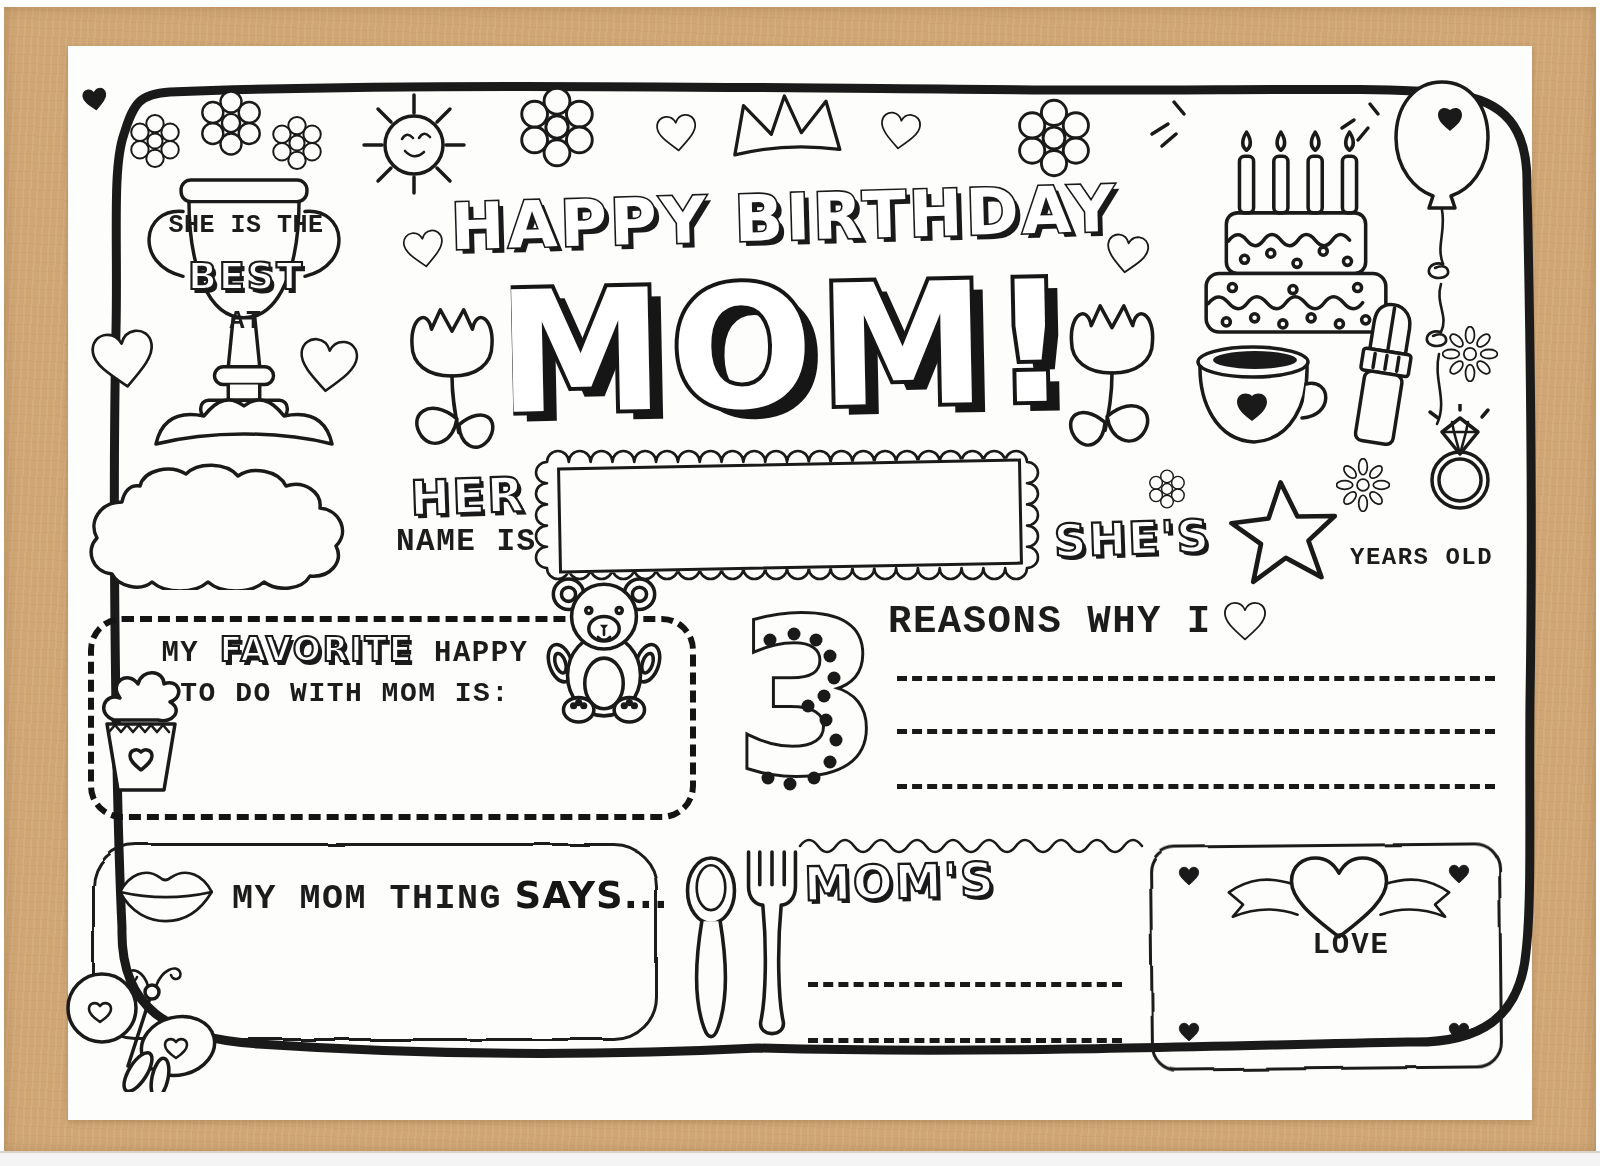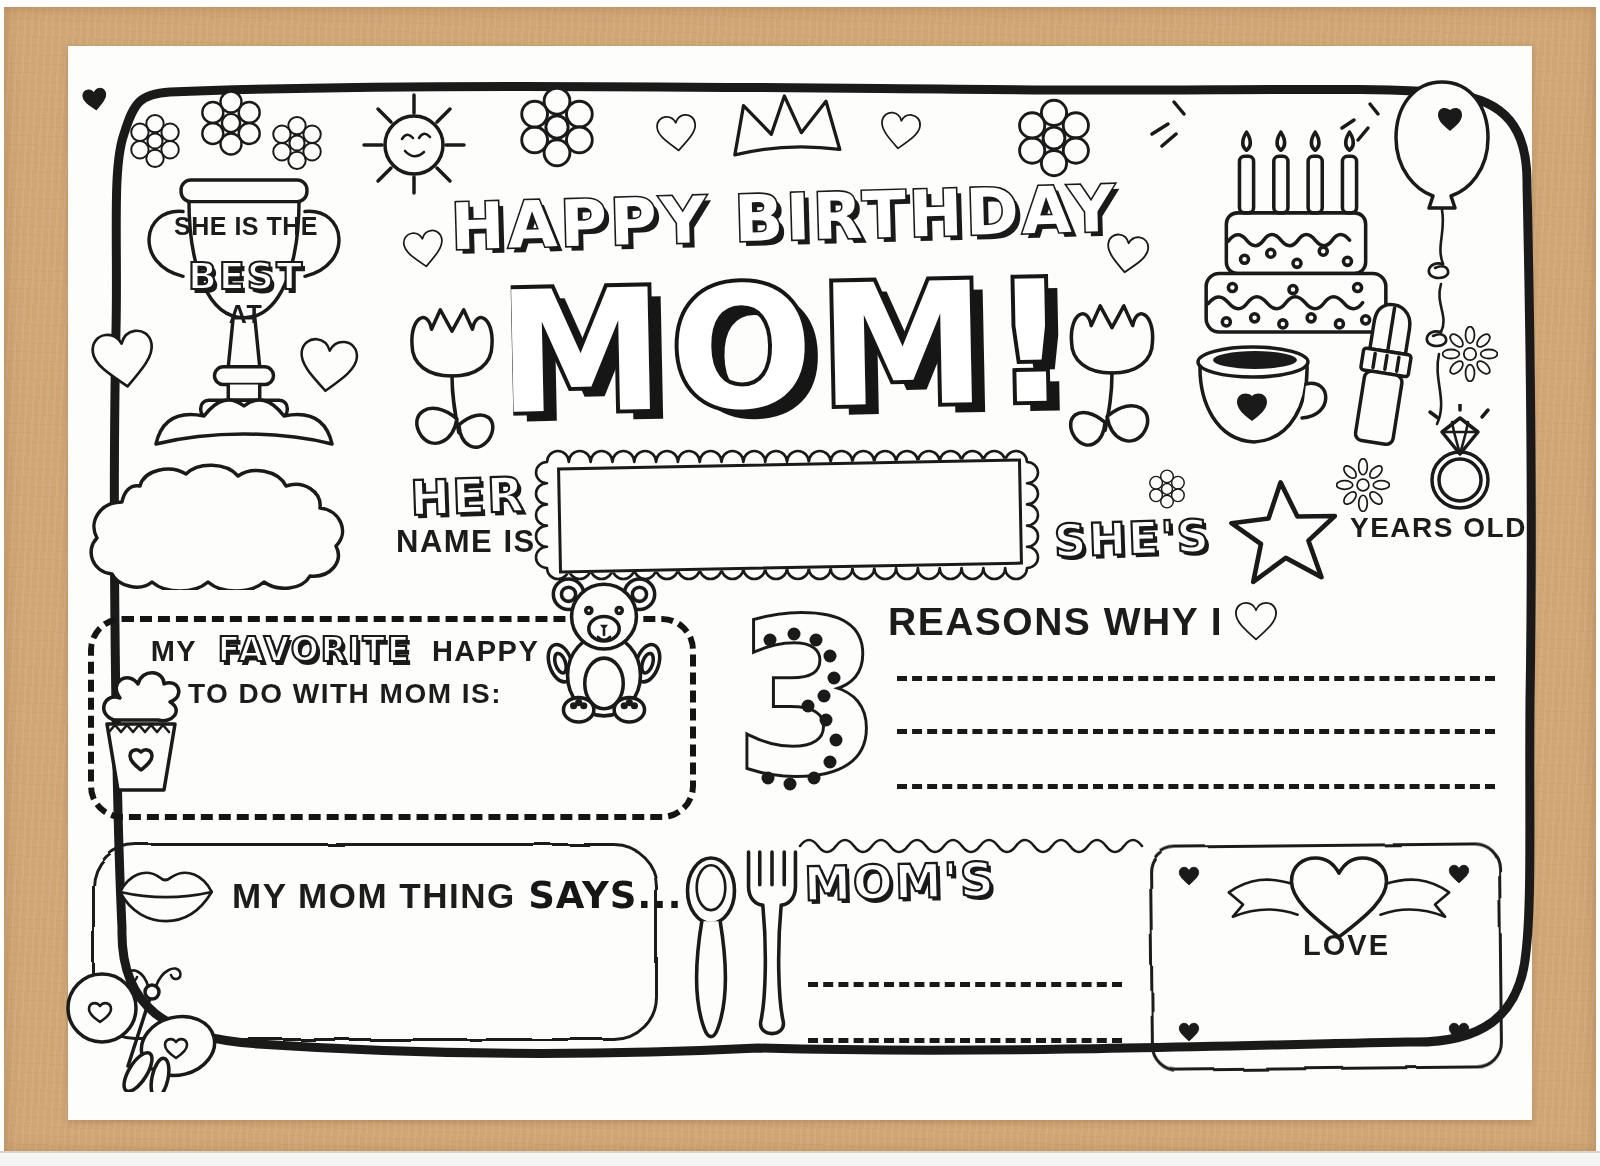--- a/index.html
+++ b/index.html
@@ -16,21 +16,21 @@
   #card{position:absolute;left:68px;top:46px;width:1464px;height:1074px;background:#fdfdfc;
         box-shadow:0 2px 6px rgba(90,60,20,.25);}
   
   .doodle path,.doodle circle,.doodle ellipse,.doodle rect,.doodle line,.doodle polyline{
       stroke:#1a1a1a;fill:none;stroke-width:3.5;stroke-linecap:round;stroke-linejoin:round;}
   .doodle .fillw{fill:#fdfdfc;}
   .doodle .fillk{fill:#1a1a1a;stroke:none;}
   .doodle .thin{stroke-width:2.6;}
   .doodle .thick{stroke-width:4.5;}
   
-  .hand{font-family:Liberation Sans, sans-serif;font-weight:600;color:#1c1c1c;letter-spacing:1.5px;white-space:nowrap;}
+  .hand{font-family:Liberation Mono, monospace;font-weight:600;color:#1c1c1c;letter-spacing:1.5px;white-space:nowrap;}
   .bubble{font-family:"DejaVu Sans",sans-serif;font-weight:800;color:#ffffff;
           -webkit-text-stroke:2.2px #1a1a1a;text-shadow:3px 3.5px 0 #1a1a1a;
           letter-spacing:2px;white-space:nowrap;}
   .bold-hand{font-family:"DejaVu Sans",sans-serif;font-weight:800;color:#161616;letter-spacing:1px;white-space:nowrap;}
   .writeline{border-top:5px dashed #191919;height:0;}
   .wob{filter:url(#wobble);}
   
   #favorite-box{border:6px dashed #141414;border-radius:34px;}
   #says-box{border:3.5px solid #1a1a1a;border-radius:44px;}
   #love-box{border:3px solid #1a1a1a;border-radius:26px;transform:rotate(-.6deg);}
@@ -201,21 +201,21 @@
     <path class="fillw" d="M64,28 C64,98 84,148 120,148 C156,148 176,98 176,28 Z"></path>
     <rect class="fillw" x="56" y="8" width="128" height="22" rx="10"></rect>
     <path class="fillw" d="M109,148 L104,198 L136,198 L131,148 Z"></path>
     <rect class="fillw" x="90" y="198" width="60" height="18" rx="9"></rect>
     <path class="fillw" d="M104,216 L104,232 L136,232 L136,216"></path>
     <rect class="fillw" x="76" y="232" width="88" height="18" rx="8"></rect>
   </svg>
   <div class="abs" style="left:156px;top:212px;width:180px;text-align:center;line-height:1.12">
     <div class="hand" style="font-size:25px;letter-spacing:.5px">SHE IS THE</div>
     <div class="bubble" style="font-size:38px;margin-top:15px">BEST</div>
-    <div class="hand" style="font-size:25px;margin-top:2px">AT</div>
+    <div class="hand" style="font-size:25px;margin-top:10px">AT</div>
   </div>
   <svg class="abs doodle" style="left:142px;top:396px;width:204px;height:52px" viewBox="0 0 204 52">
     <path class="fillw" d="M14,48 Q22,12 62,20 Q82,-6 102,10 Q122,-6 142,20 Q182,12 190,48 Q150,38 102,38 Q54,38 14,48 Z"></path>
   </svg>
   <svg class="abs doodle" style="left:80px;top:426px;width:302px;height:164px" viewBox="0 0 302 164">
     <path class="fillw" d="M42,76 C20,76 8,96 17,112 C5,124 12,146 32,148 C38,160 60,166 72,156 C86,168 114,168 128,156 C142,168 170,168 184,156 C198,166 222,164 230,150 C250,152 264,136 256,120 C270,106 260,84 240,82 C242,66 224,54 206,60 C198,44 172,40 158,50 C146,36 118,36 106,48 C90,38 64,44 60,60 C50,58 44,66 42,76 Z"></path>
   </svg>
   <svg class="abs" style="left:90px;top:330px;width:68px;height:62px;transform:rotate(-8deg)">
       <use href="#sym-heart" width="100%" height="100%" fill="#fdfdfc"></use>
     </svg>
@@ -267,21 +267,21 @@
   <div class="abs bubble" style="left:410px;top:468px;font-size:48px;transform:rotate(-2deg)">HER</div>
   <div class="abs hand" style="left:396px;top:524px;font-size:31px">NAME IS</div>
   <svg class="abs doodle" style="left:533px;top:448px;width:508px;height:134px" viewBox="0 0 508 134">
     <path id="scallop-path" class="thin fillw" d="M 14,14 a 10.909090909090908,11 0 0 1 21.818181818181817,0 a 10.909090909090908,11 0 0 1 21.818181818181817,0 a 10.909090909090908,11 0 0 1 21.818181818181817,0 a 10.909090909090908,11 0 0 1 21.818181818181817,0 a 10.909090909090908,11 0 0 1 21.818181818181817,0 a 10.909090909090908,11 0 0 1 21.818181818181817,0 a 10.909090909090908,11 0 0 1 21.818181818181817,0 a 10.909090909090908,11 0 0 1 21.818181818181817,0 a 10.909090909090908,11 0 0 1 21.818181818181817,0 a 10.909090909090908,11 0 0 1 21.818181818181817,0 a 10.909090909090908,11 0 0 1 21.818181818181817,0 a 10.909090909090908,11 0 0 1 21.818181818181817,0 a 10.909090909090908,11 0 0 1 21.818181818181817,0 a 10.909090909090908,11 0 0 1 21.818181818181817,0 a 10.909090909090908,11 0 0 1 21.818181818181817,0 a 10.909090909090908,11 0 0 1 21.818181818181817,0 a 10.909090909090908,11 0 0 1 21.818181818181817,0 a 10.909090909090908,11 0 0 1 21.818181818181817,0 a 10.909090909090908,11 0 0 1 21.818181818181817,0 a 10.909090909090908,11 0 0 1 21.818181818181817,0 a 10.909090909090908,11 0 0 1 21.818181818181817,0 a 10.909090909090908,11 0 0 1 21.818181818181817,0 a 11,10.6 0 0 1 0,21.2 a 11,10.6 0 0 1 0,21.2 a 11,10.6 0 0 1 0,21.2 a 11,10.6 0 0 1 0,21.2 a 11,10.6 0 0 1 0,21.2 a 10.909090909090908,11 0 0 1 -21.818181818181817,0 a 10.909090909090908,11 0 0 1 -21.818181818181817,0 a 10.909090909090908,11 0 0 1 -21.818181818181817,0 a 10.909090909090908,11 0 0 1 -21.818181818181817,0 a 10.909090909090908,11 0 0 1 -21.818181818181817,0 a 10.909090909090908,11 0 0 1 -21.818181818181817,0 a 10.909090909090908,11 0 0 1 -21.818181818181817,0 a 10.909090909090908,11 0 0 1 -21.818181818181817,0 a 10.909090909090908,11 0 0 1 -21.818181818181817,0 a 10.909090909090908,11 0 0 1 -21.818181818181817,0 a 10.909090909090908,11 0 0 1 -21.818181818181817,0 a 10.909090909090908,11 0 0 1 -21.818181818181817,0 a 10.909090909090908,11 0 0 1 -21.818181818181817,0 a 10.909090909090908,11 0 0 1 -21.818181818181817,0 a 10.909090909090908,11 0 0 1 -21.818181818181817,0 a 10.909090909090908,11 0 0 1 -21.818181818181817,0 a 10.909090909090908,11 0 0 1 -21.818181818181817,0 a 10.909090909090908,11 0 0 1 -21.818181818181817,0 a 10.909090909090908,11 0 0 1 -21.818181818181817,0 a 10.909090909090908,11 0 0 1 -21.818181818181817,0 a 10.909090909090908,11 0 0 1 -21.818181818181817,0 a 10.909090909090908,11 0 0 1 -21.818181818181817,0 a 11,10.6 0 0 1 0,-21.2 a 11,10.6 0 0 1 0,-21.2 a 11,10.6 0 0 1 0,-21.2 a 11,10.6 0 0 1 0,-21.2 a 11,10.6 0 0 1 0,-21.2 Z"></path>
   </svg>
   <div id="name-inner" class="abs" style="left:558px;top:463px;width:458px;height:100px"></div>
   <div class="abs bubble" style="left:1054px;top:512px;font-size:45px;transform:rotate(-2deg)">SHE'S</div>
   <svg class="abs doodle" style="left:1220px;top:474px;width:128px;height:116px;transform:rotate(-4deg)" viewBox="0 0 120 112">
     <path class="fillw thick" d="M60,8 L74,42 L110,44 L83,66 L93,102 L60,81 L27,102 L37,66 L10,44 L46,42 Z"></path>
   </svg>
-  <div class="abs hand" style="left:1350px;top:512px;font-size:28px">YEARS OLD</div>
+  <div class="abs hand" style="left:1350px;top:544px;font-size:24px">YEARS OLD</div>
   <svg class="abs" style="left:1146px;top:468px;width:42px;height:42px">
       <use href="#sym-flower" width="100%" height="100%"></use>
     </svg>
   <svg class="abs" style="left:1336px;top:458px;width:54px;height:54px">
       <use href="#sym-daisy" width="100%" height="100%"></use>
     </svg>
 
   <div id="favorite-box" class="abs" style="left:88px;top:616px;width:596px;height:192px"></div>
   <div class="abs" style="left:120px;top:630px;width:450px;text-align:center;white-space:nowrap">
     <span class="hand" style="font-size:29px">MY</span>

